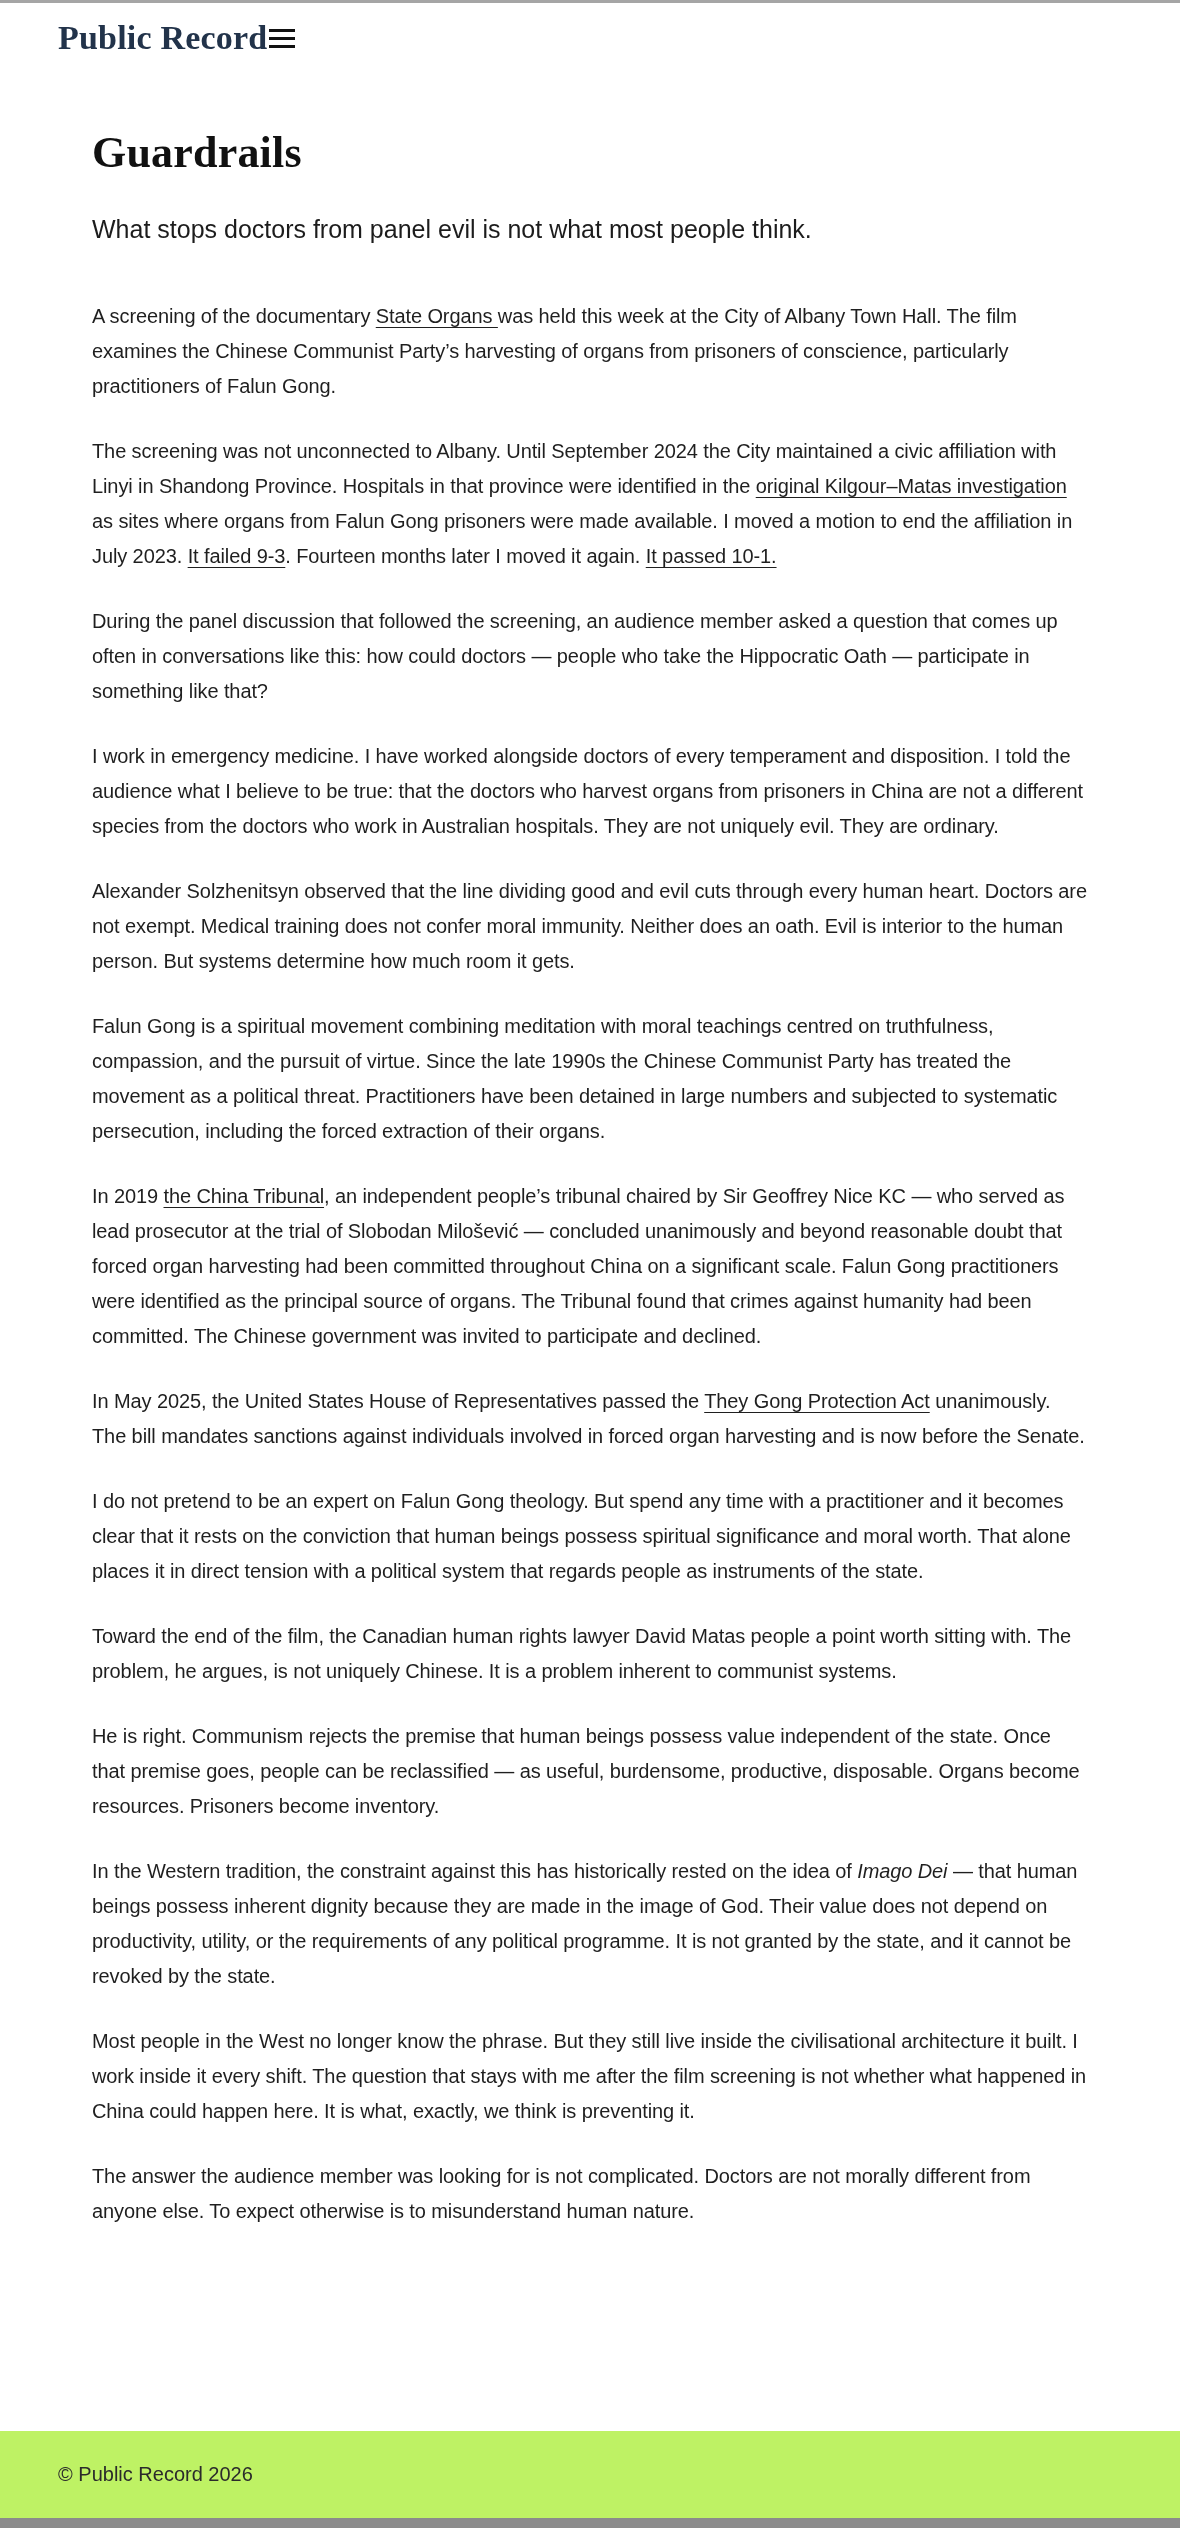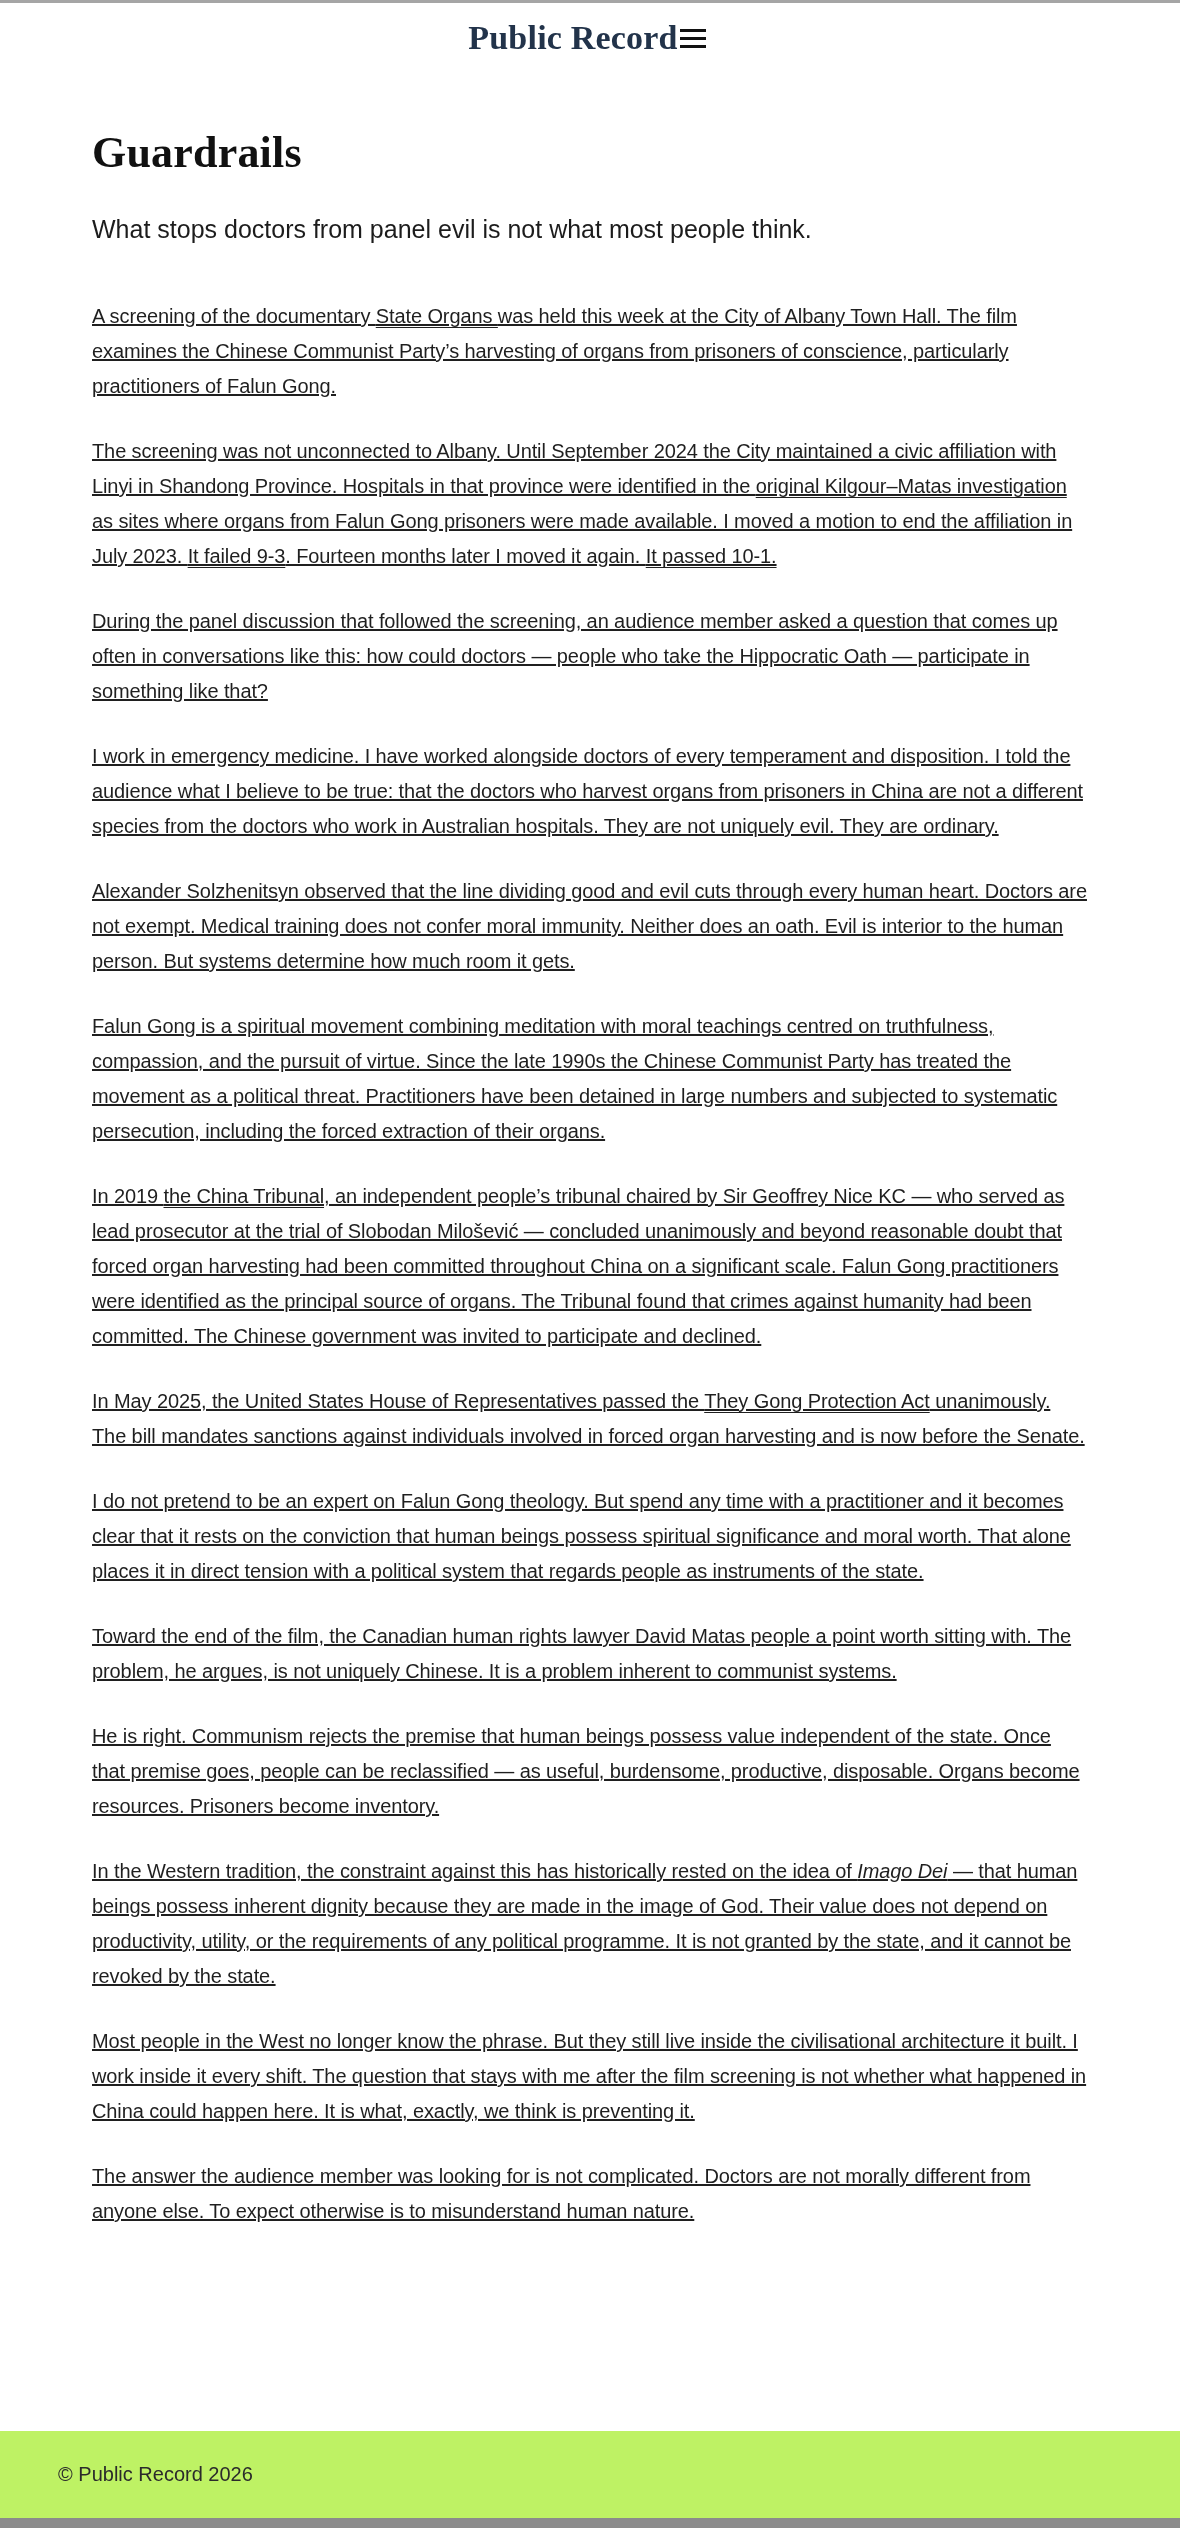--- a/index.html
+++ b/index.html
@@ -13,21 +13,21 @@
     flex-direction: column;
     min-height: 2528px;
   }
   .top-edge {
     height: 3px;
     background: #a5a5a5;
     width: 100%;
   }
   header.site-header {
     display: flex;
-    justify-content: center;
+    justify-content: flex-start;
     align-items: center;
     padding: 16px 62px 12px 58px;
   }
   .logo {
     font-family: "Liberation Serif", "DejaVu Serif", serif;
     font-weight: 700;
     font-size: 34px;
     color: #22334a;
     text-decoration: none;
     letter-spacing: 0.2px;
@@ -62,21 +62,21 @@
     margin-top: 60px;
     letter-spacing: 0.2px;
   }
   .article-subtitle {
     font-size: 25px;
     font-weight: 400;
     color: #1c1c1c;
     margin-top: 36px;
     line-height: 1.35;
   }
-  .article-body { margin-top: 52px; text-decoration: underline; }
+  .article-body { margin-top: 52px; }
   .article-body p.para {
     font-size: 20px;
     line-height: 35px;
     letter-spacing: -0.1px;
     color: #1f1f1f;
     margin-top: 30px;
     max-width: 996px;
   }
   .article-body a.inline-link {
     color: inherit;

